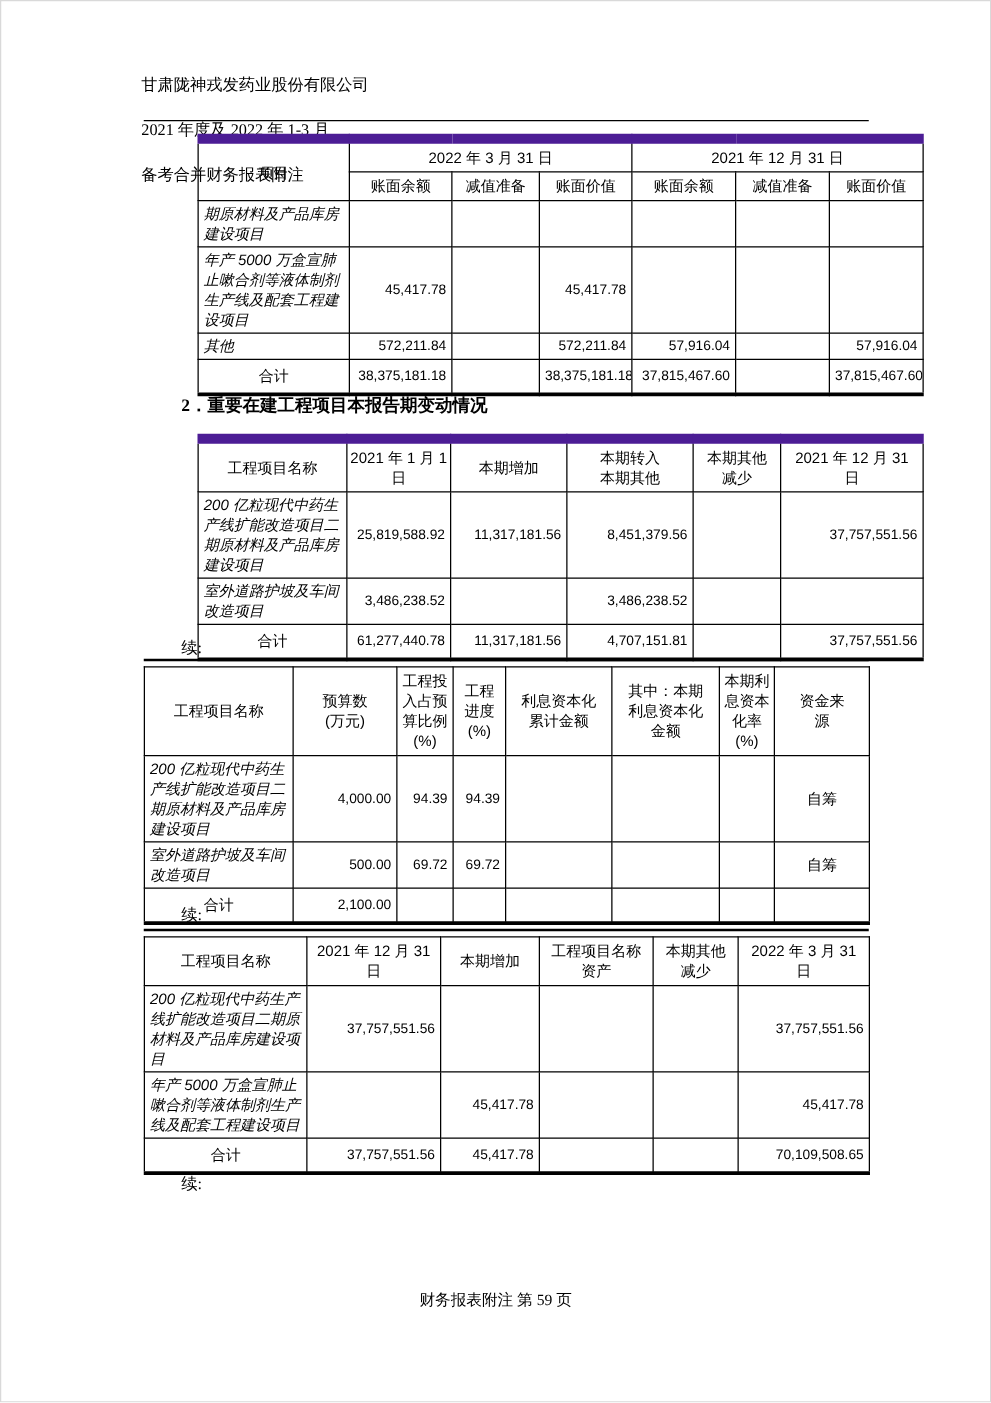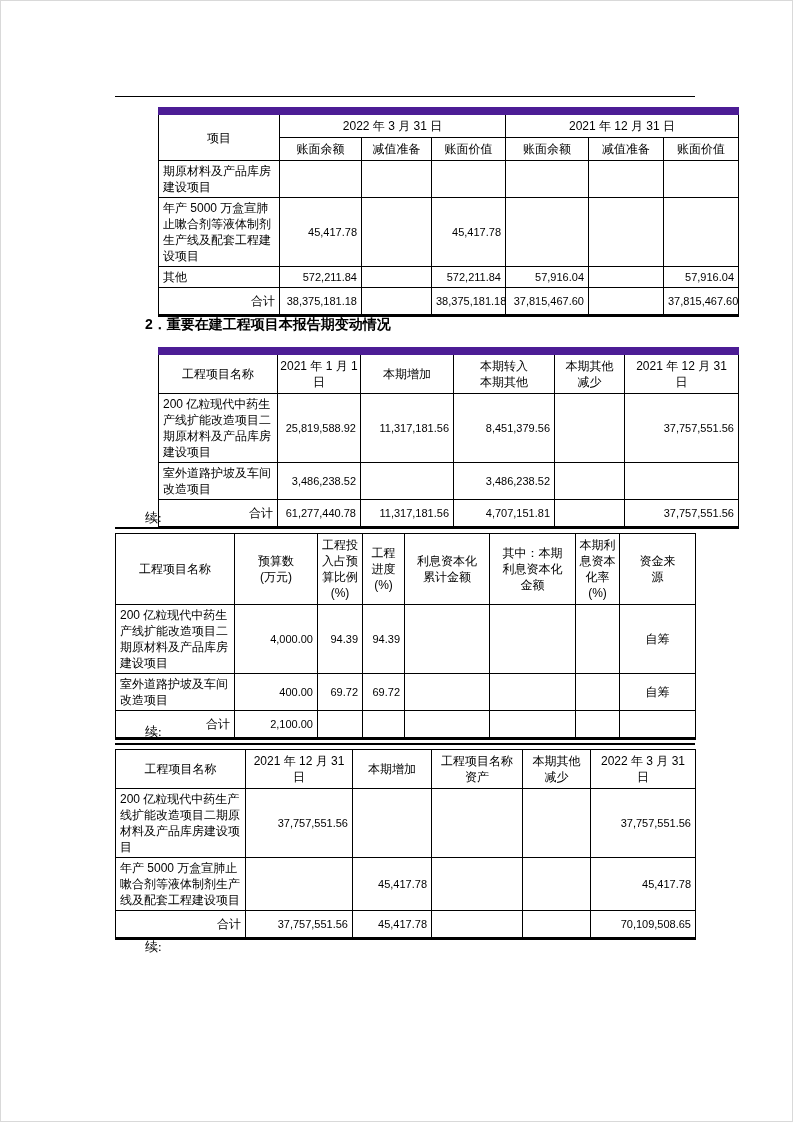--- a/index.html
+++ b/index.html
@@ -51,29 +51,29 @@
   }
   table.fin { border-bottom: 3px solid #000; }
   .solid-top { border-top: 8px solid #4c1d95; margin-left: 43px; }
   .tbl-abs { position: absolute; left: 115px; }
   .cont-wrap {
     position: absolute; left: 115px;
     width: 580px;
     border-top: 2px solid #000;
     padding-top: 4px;
   }
-  .c-name  { text-align: left; }
+  .c-name  { text-align: left; font-style: italic; }
   .c-num   { text-align: right; font-size: 11px; padding-right: 3px; }
   .c-center{ text-align: center; }
-  .c-total { text-align: right; }
+  .c-total { text-align: center; }
   tr[data-name="total-row"] td { padding-top: 5px; padding-bottom: 5px; }
   .section-heading {
     position: absolute;
     left: 145px; top: 316px;
-    font-family: Liberation Sans, sans-serif;
+    font-family: Liberation Serif, serif;
     font-weight: bold;
     font-size: 14px;
   }
   .cont-label {
     position: absolute;
     left: 145px;
     font-size: 13px;
   }
   .page-footer {
     position: absolute;
@@ -81,20 +81,25 @@
     width: 100%;
     text-align: center;
     font-size: 12.5px;
   }
 </style>
 </head>
 <body>
 
 <div class="page" data-name="document-page">
 
+  <div class="doc-header" data-name="doc-header">
+    <div data-name="company-name">甘肃陇神戎发药业股份有限公司</div>
+    <div data-name="report-period">2021 年度及 2022 年 1-3 月</div>
+    <div data-name="report-title">备考合并财务报表附注</div>
+  </div>
   <div class="header-rule" data-name="header-rule"></div>
 
   <table class="fin solid-top tbl-abs" style="top:107px" data-name="cwip-balance-table">
     <colgroup>
       <col style="width:121px">
         <col style="width:82px">
         <col style="width:70px">
         <col style="width:74px">
       <col style="width:83px">
         <col style="width:75px">
@@ -252,21 +257,21 @@
             <td class="c-num" data-name="value-cell">4,000.00</td>
             <td class="c-num" data-name="value-cell">94.39</td>
             <td class="c-num" data-name="value-cell">94.39</td>
             <td class="c-num" data-name="value-cell"></td>
             <td class="c-num" data-name="value-cell"></td>
             <td class="c-num" data-name="value-cell"></td>
             <td class="c-center" data-name="value-cell">自筹</td>
           </tr>
           <tr data-name="table-row">
             <td class="c-name" data-name="project-name-cell">室外道路护坡及车间改造项目</td>
-            <td class="c-num" data-name="value-cell">400.00</td>
+            <td class="c-num" data-name="value-cell">500.00</td>
             <td class="c-num" data-name="value-cell">69.72</td>
             <td class="c-num" data-name="value-cell">69.72</td>
             <td class="c-num" data-name="value-cell"></td>
             <td class="c-num" data-name="value-cell"></td>
             <td class="c-num" data-name="value-cell"></td>
             <td class="c-center" data-name="value-cell">自筹</td>
           </tr>
           <tr data-name="total-row">
             <td class="c-total" data-name="total-label-cell">合计</td>
             <td class="c-num" data-name="value-cell">2,100.00</td>
@@ -331,14 +336,15 @@
             <td class="c-num" data-name="value-cell"></td>
             <td class="c-num" data-name="value-cell"></td>
             <td class="c-num" data-name="value-cell">70,109,508.65</td>
           </tr>
         </tbody>
     </table>
   </div>
 
   <div class="cont-label" style="top:938px" data-name="continuation-label">续:</div>
 
+  <div class="page-footer" data-name="page-footer">财务报表附注 第 59 页</div>
 
 </div>
 
 </body></html>

